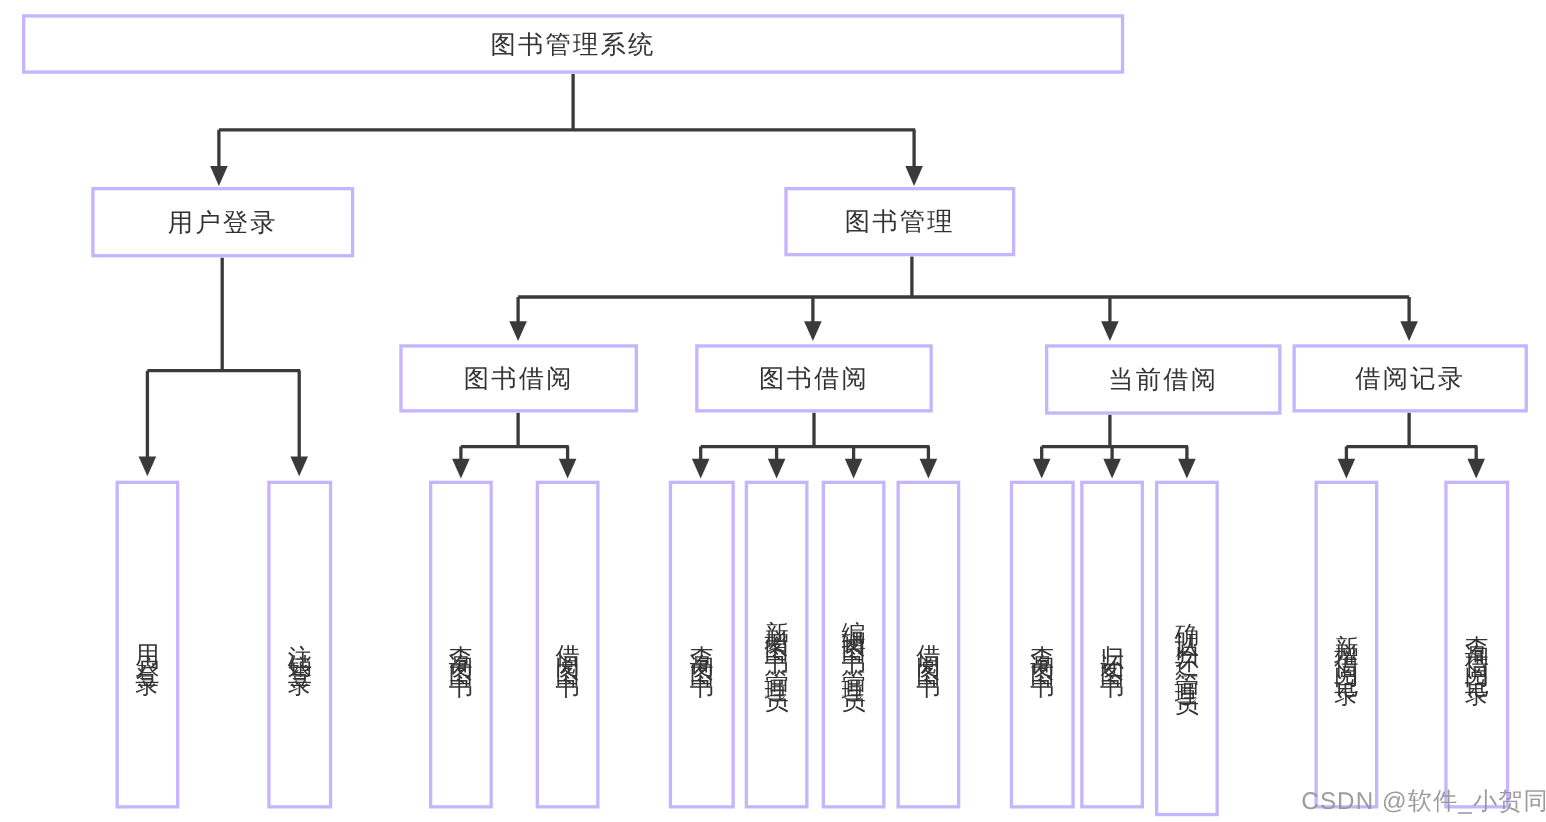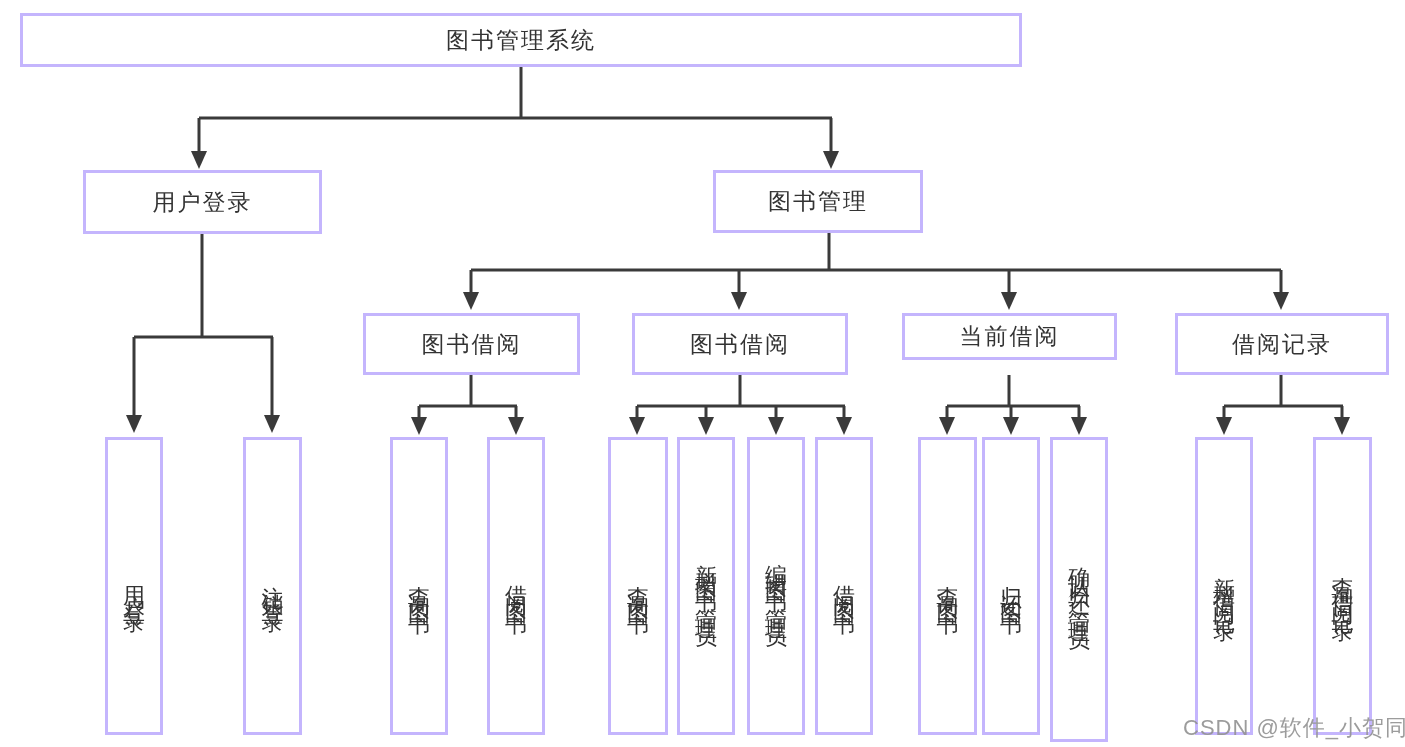--- a/index.html
+++ b/index.html
@@ -18,21 +18,21 @@
   .vtext{
     writing-mode:vertical-rl;text-orientation:mixed;
     font-size:22px;letter-spacing:9px;line-height:1;white-space:nowrap;
   }
   
   .n-root {left:20px;  top:13px;  width:1002px;height:54px;}
   .n-l1-0 {left:83px;  top:170px; width:239px; height:64px;}
   .n-l1-1 {left:713px; top:170px; width:210px; height:63px;}
   .n-l2-0 {left:363px; top:313px; width:217px; height:62px;}
   .n-l2-1 {left:632px; top:313px; width:216px; height:62px;}
-  .n-l2-2 {left:902px; top:313px; width:215px; height:47px;font-family:Liberation Serif, serif;}
+  .n-l2-2 {left:950px; top:313px; width:215px; height:64px;font-family:Liberation Serif, serif;}
   .n-l2-3 {left:1175px;top:313px; width:214px; height:62px;}
   .n-lf-0 {left:105px; top:437px; width:58px;  height:298px;}
   .n-lf-1 {left:243px; top:437px; width:59px;  height:298px;}
   .n-lf-2 {left:390px; top:437px; width:58px;  height:298px;}
   .n-lf-3 {left:487px; top:437px; width:58px;  height:298px;}
   .n-lf-4 {left:608px; top:437px; width:60px;  height:298px;}
   .n-lf-5 {left:677px; top:437px; width:58px;  height:298px;}
   .n-lf-6 {left:747px; top:437px; width:58px;  height:298px;}
   .n-lf-7 {left:815px; top:437px; width:58px;  height:298px;}
   .n-lf-8 {left:918px; top:437px; width:59px;  height:298px;}

